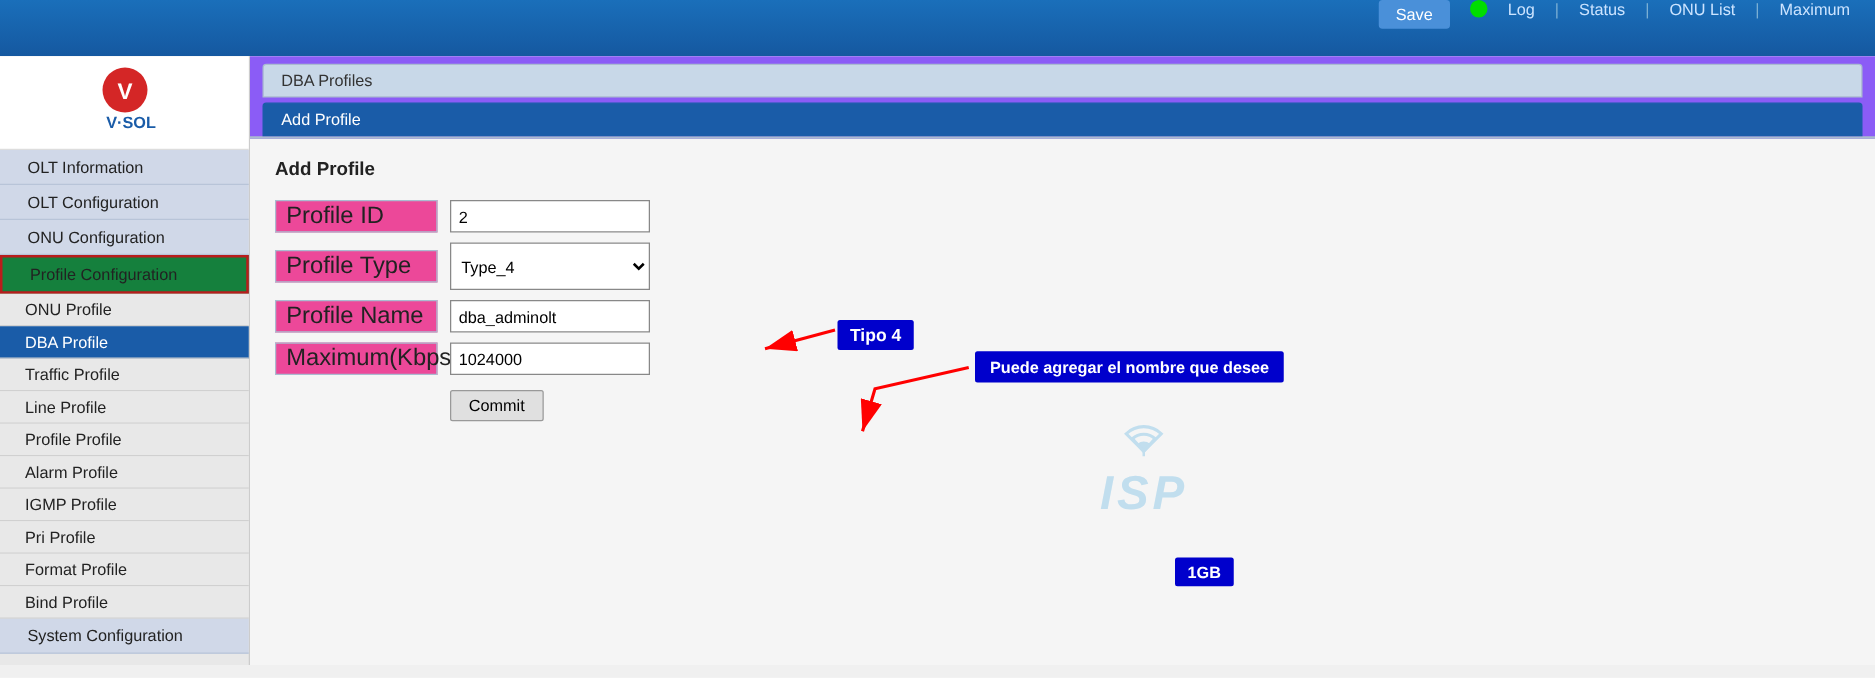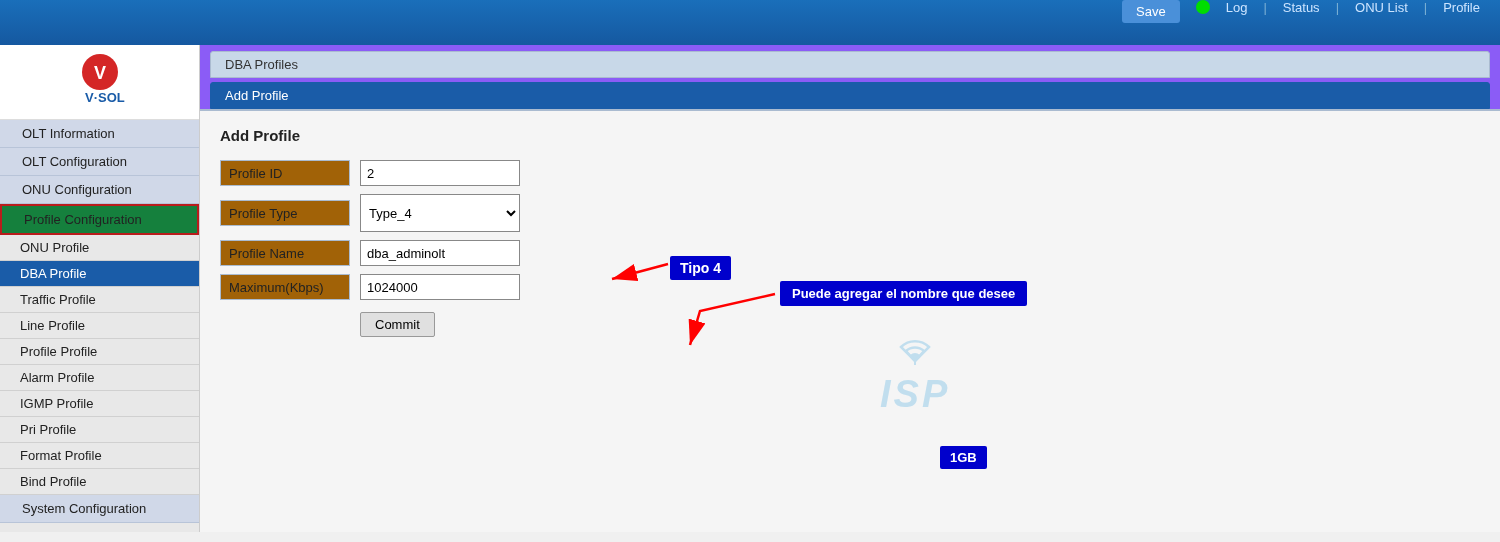--- a/index.html
+++ b/index.html
@@ -138,23 +138,23 @@
     }
     .form-row {
       margin-bottom: 8px;
       display: flex;
       align-items: center;
       gap: 10px;
     }
     .form-label {
       width: 130px;
       text-align: left;
-      font-size: 13px;
+      font-size: 19px;
       color: #222;
-      background: #a16207;
+      background: #ec4899;
       border: 1px solid #aabbd0;
       padding: 4px 8px;
       height: 26px;
       display: flex;
       align-items: center;
     }
     .form-input {
       width: 160px;
       height: 26px;
       border: 1px solid #888;
@@ -249,21 +249,21 @@
 
 <div class="top-header">
   <button class="header-save-btn">Save</button>
   <div class="header-status-dot"></div>
   <span class="header-link">Log</span>
   <span class="header-separator">|</span>
   <span class="header-link">Status</span>
   <span class="header-separator">|</span>
   <span class="header-link">ONU List</span>
   <span class="header-separator">|</span>
-  <span class="header-link">Profile</span>
+  <span class="header-link">Maximum</span>
 </div>
 
 <div class="layout">
 
   <div class="sidebar">
 
     <div class="logo-area">
       <div class="logo-circle">
         <svg width="50" height="60" viewBox="0 0 50 60">
           <circle cx="25" cy="20" r="18" fill="#cc0000" opacity="0.85"></circle>

